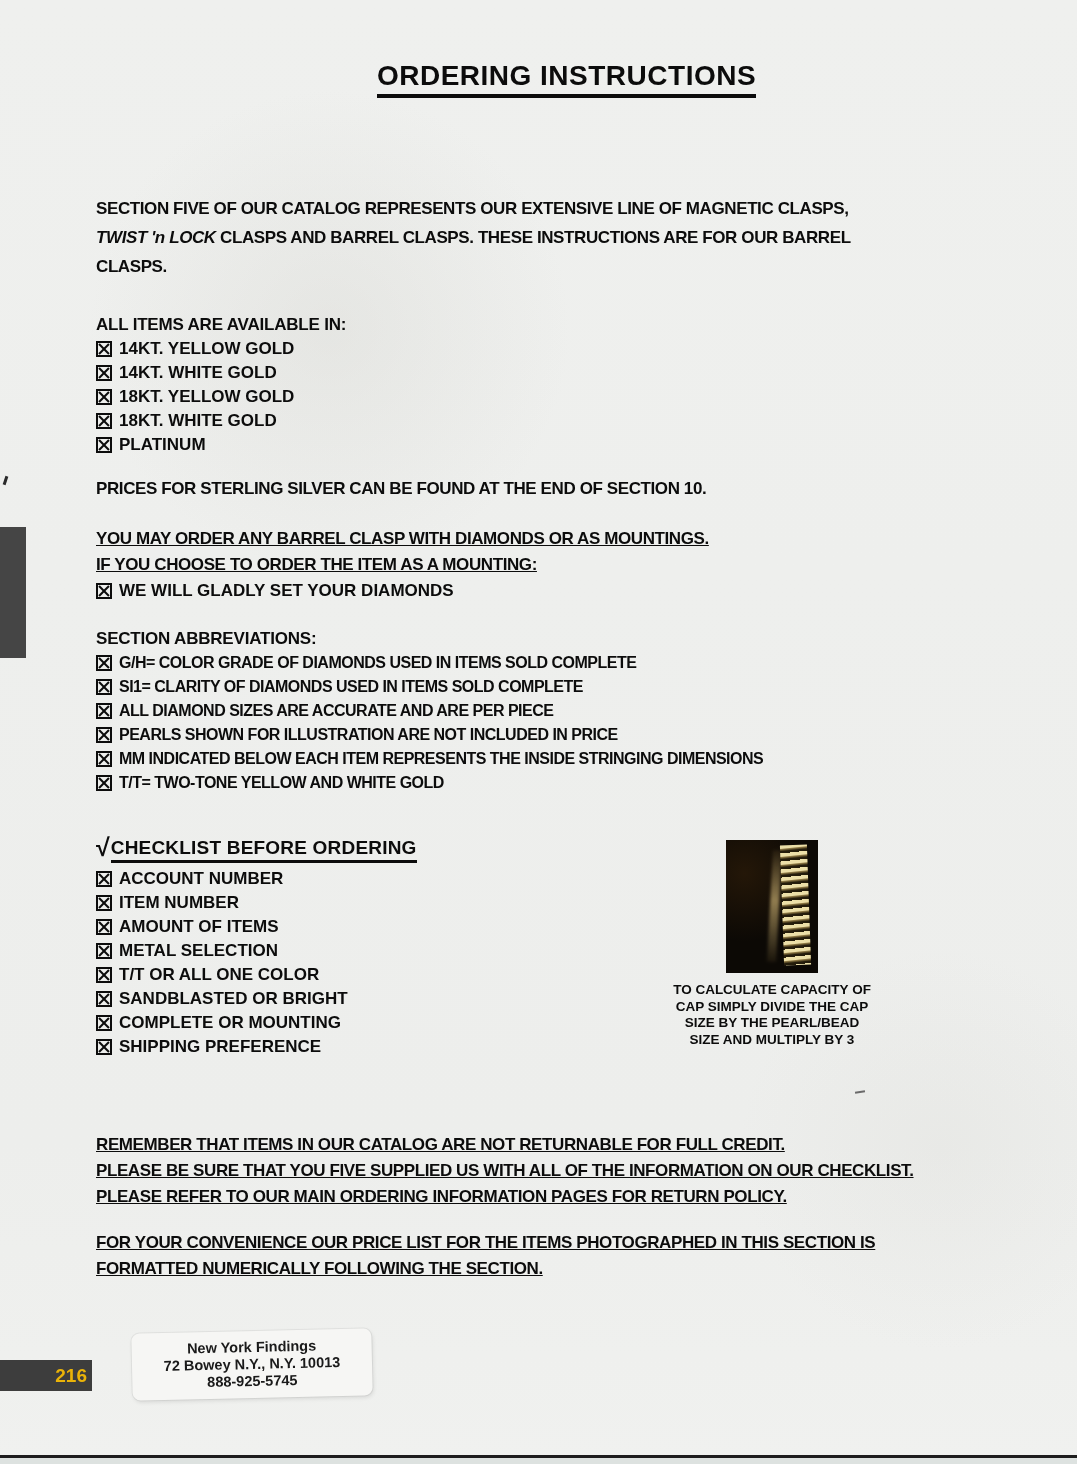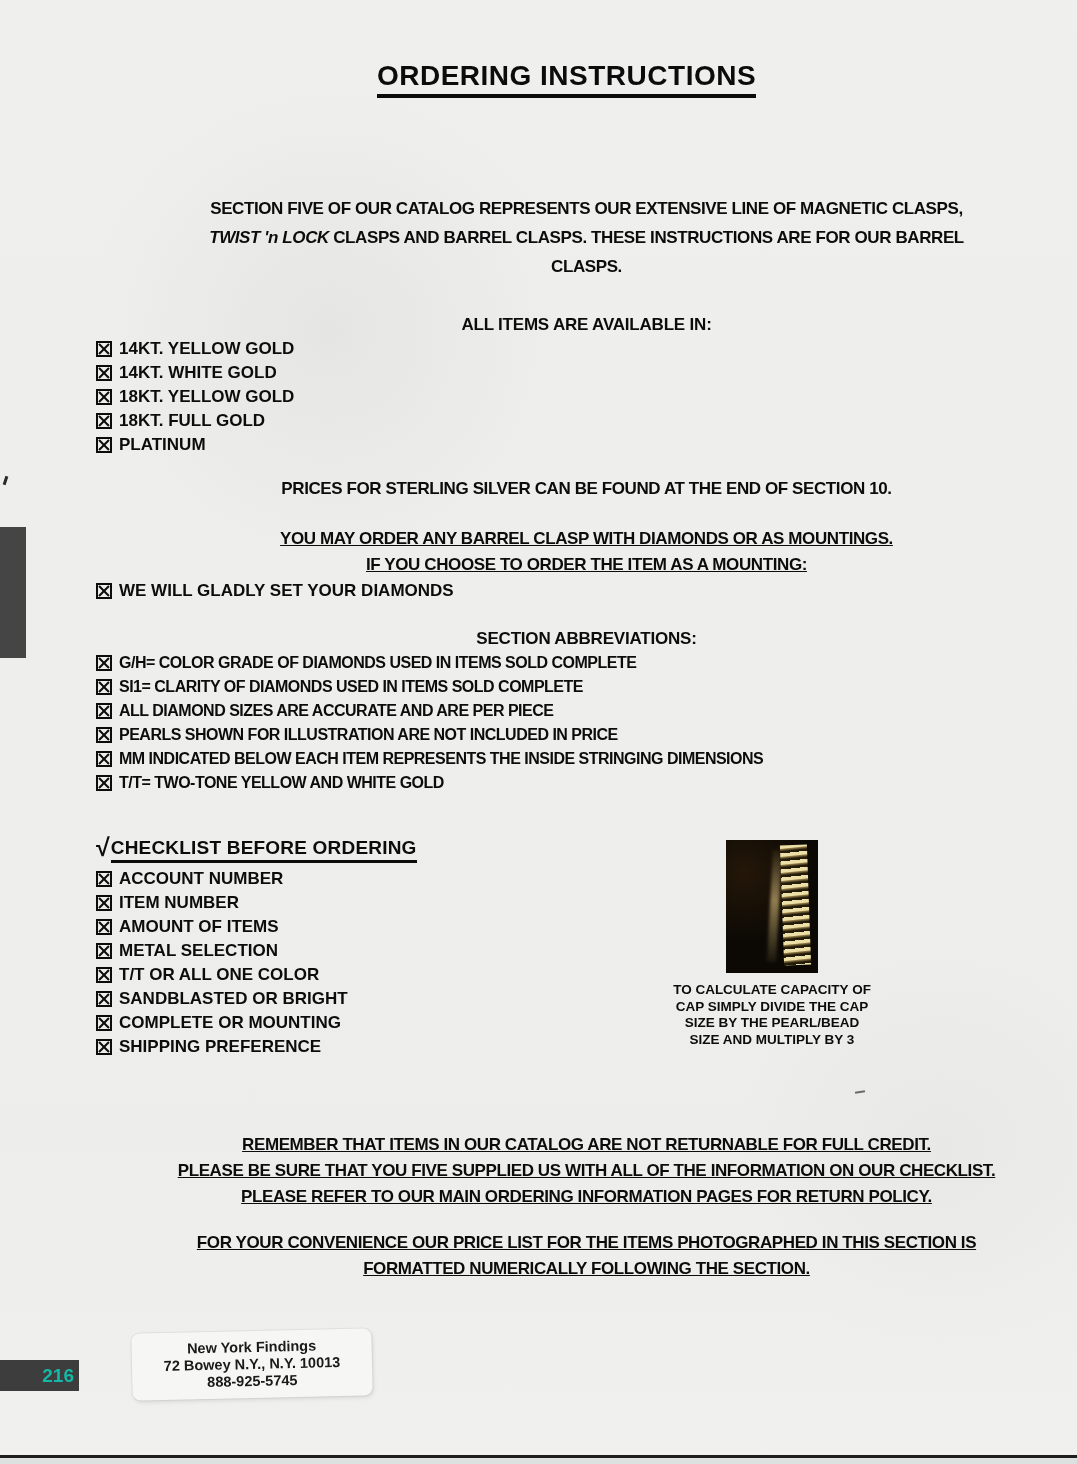--- a/index.html
+++ b/index.html
@@ -4,21 +4,21 @@
 <style>
   html,body{margin:0;padding:0;}
   body{width:1077px;height:1464px;font-family:"Liberation Sans",sans-serif;color:#0c0c0c;}
   .page{position:relative;width:1077px;height:1464px;overflow:hidden;
     background:
       radial-gradient(circle at 330px 330px, rgba(208,208,202,0.30), rgba(208,208,202,0) 240px),
       radial-gradient(circle at 940px 1150px, rgba(215,215,210,0.22), rgba(215,215,210,0) 200px),
       linear-gradient(180deg,#eff0ee 0%,#edeeec 78%,#f0f1ef 100%);
   }
   .content{position:relative;padding:60px 0 0 88px;margin-left:8px;}
-  .ln{white-space:nowrap;text-align:center;}
+  .ln{white-space:nowrap;}
   .it{font-style:italic;}
 
   
   .title-wrap{width:1077px;margin-left:-88px;text-align:center;position:relative;left:20px;}
   .title-text{display:inline-block;font-weight:bold;font-size:28px;letter-spacing:0.5px;
     border-bottom:4px solid #0c0c0c;padding-bottom:2px;}
 
   
   .para{font-weight:bold;font-size:17px;letter-spacing:-0.4px;line-height:29px;}
   .para2{font-weight:bold;font-size:17px;letter-spacing:-0.4px;line-height:26px;text-decoration:underline;}
@@ -52,22 +52,22 @@
     filter:blur(1.5px);transform:rotate(3deg);}
   .photo-stripes{position:absolute;right:9px;top:5px;width:27px;height:120px;
     background:repeating-linear-gradient(176deg,#ecdfa8 0px,#ecdfa8 3px,#8d7844 4px,#241c0b 6px,#241c0b 8px);
     transform:rotate(-2deg);}
   .caption{margin-top:9px;text-align:center;font-weight:bold;font-size:13.5px;line-height:16.5px;}
 
   
   .left-tab{position:absolute;left:0;top:527px;width:26px;height:131px;background:#454545;}
 
   
-  .page-num-box{position:absolute;left:0;top:1360px;width:79px;height:31px;background:#3d3d3d;
-    color:#14b8a6;font-weight:bold;font-size:19px;line-height:31px;text-align:right;padding-right:5px;box-sizing:border-box;}
+  .page-num-box{position:absolute;left:0;top:1360px;width:92px;height:31px;background:#3d3d3d;
+    color:#eab308;font-weight:bold;font-size:19px;line-height:31px;text-align:right;padding-right:5px;box-sizing:border-box;}
   .sticker{position:absolute;left:132px;top:1331px;width:240px;height:67px;background:#f6f6f4;
     border-radius:8px;transform:rotate(-1.3deg);
     box-shadow:0 0 0 1px rgba(0,0,0,0.05), 1px 2px 4px rgba(0,0,0,0.10);
     text-align:center;font-weight:bold;font-size:14.5px;line-height:17px;padding-top:8px;box-sizing:border-box;color:#1a1a1a;}
 
   
   .scan-bottom-line{position:absolute;left:0;right:0;bottom:6px;height:3px;background:#1d1d1d;}
   .scan-bottom-strip{position:absolute;left:0;right:0;bottom:0;height:6px;background:#dde2e0;}
 
   
@@ -111,21 +111,21 @@
         <div class="li">
             <span class="cb"></span>
             <span>14KT. WHITE GOLD</span>
           </div>
         <div class="li">
             <span class="cb"></span>
             <span>18KT. YELLOW GOLD</span>
           </div>
         <div class="li">
             <span class="cb"></span>
-            <span>18KT. FULL GOLD</span>
+            <span>18KT. WHITE GOLD</span>
           </div>
         <div class="li">
             <span class="cb"></span>
             <span>PLATINUM</span>
           </div>
       </div>
     </div>
 
     <div class="sec-sterling" style="line-height:28px;">
       <div class="para ln" style="line-height:28px;">PRICES FOR STERLING SILVER CAN BE FOUND AT THE END OF SECTION 10.</div>

